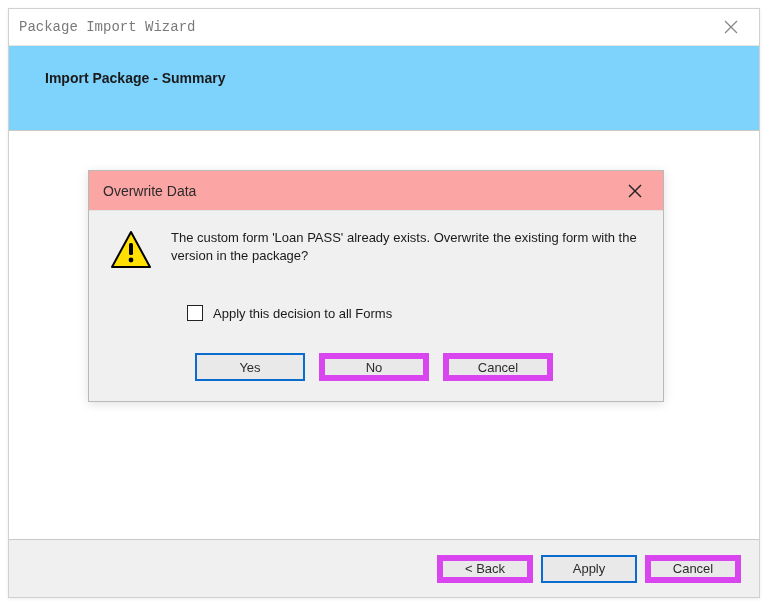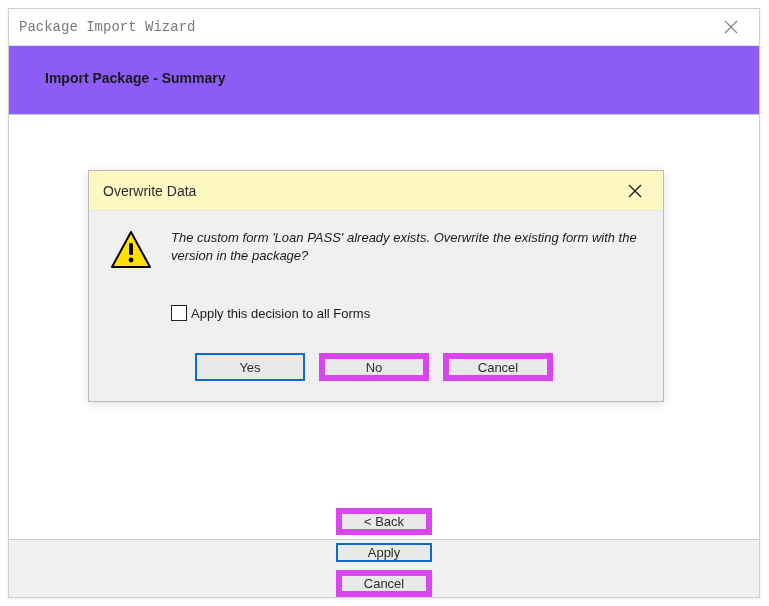--- a/index.html
+++ b/index.html
@@ -30,24 +30,24 @@
     }
     .titlebar .spacer { flex: 1; }
     .titlebar .close-x {
       width: 36px; height: 36px;
       display: flex; align-items: center; justify-content: center;
       color: #7a7a7a;
       font-size: 16px;
     }
     .titlebar .close-x svg { stroke: #888; }
     .header-band {
-      background: #8b5cf6;
+      background: #7dd3fc;
       border-top: 1px solid #e4e4e4;
       border-bottom: 1px solid #c9c9c9;
-      padding: 24px 36px 28px 36px;
+      padding: 24px 36px 44px 36px;
     }
     .header-band .title {
       font-weight: bold;
       font-size: 14px;
       color: #1a1a1a;
     }
     .content-area {
       height: 395px;
       background: #fff;
     }
@@ -55,21 +55,20 @@
       position: absolute;
       left: 0; right: 0; bottom: 0;
       height: 58px;
       background: #f0f0f0;
       border-top: 1px solid #c9c9c9;
       display: flex;
       align-items: center;
       justify-content: flex-end;
       padding: 0 18px;
       gap: 8px;
-      flex-direction: column;
     }
     .btn {
       min-width: 96px;
       height: 28px;
       background: #e9e9e9;
       border: 6px solid #d946ef;
       font-family: inherit;
       font-size: 13px;
       color: #2b2b2b;
       cursor: pointer;
@@ -80,21 +79,21 @@
       background: #e9e9e9;
     }
 
     
     .dialog {
       position: absolute;
       left: 88px;
       top: 170px;
       width: 576px;
       border: 1px solid #b9b9b9;
-      background: #fef9c3;
+      background: #fca5a5;
       box-shadow: 0 2px 10px rgba(0,0,0,0.12);
     }
     .dialog-titlebar {
       height: 40px;
       display: flex;
       align-items: center;
       padding: 0 8px 0 14px;
       font-size: 14px;
       color: #2b2b2b;
       border-bottom: 1px solid #e4e4e4;
@@ -116,28 +115,27 @@
       align-items: flex-start;
     }
     .warn-icon {
       width: 44px; height: 44px;
       flex-shrink: 0;
     }
     .msg-text {
       font-size: 13px;
       color: #1a1a1a;
       line-height: 1.35;
-      font-style: italic;
     }
     .check-row {
       display: flex;
       align-items: center;
-      gap: 4px;
+      gap: 10px;
       margin-top: 32px;
-      margin-left: 62px;
+      margin-left: 78px;
       font-size: 13px;
       color: #1a1a1a;
     }
     .cbox {
       width: 16px; height: 16px;
       border: 1.5px solid #222;
       background: #fff;
       display: inline-block;
     }
     .dialog-buttons {

